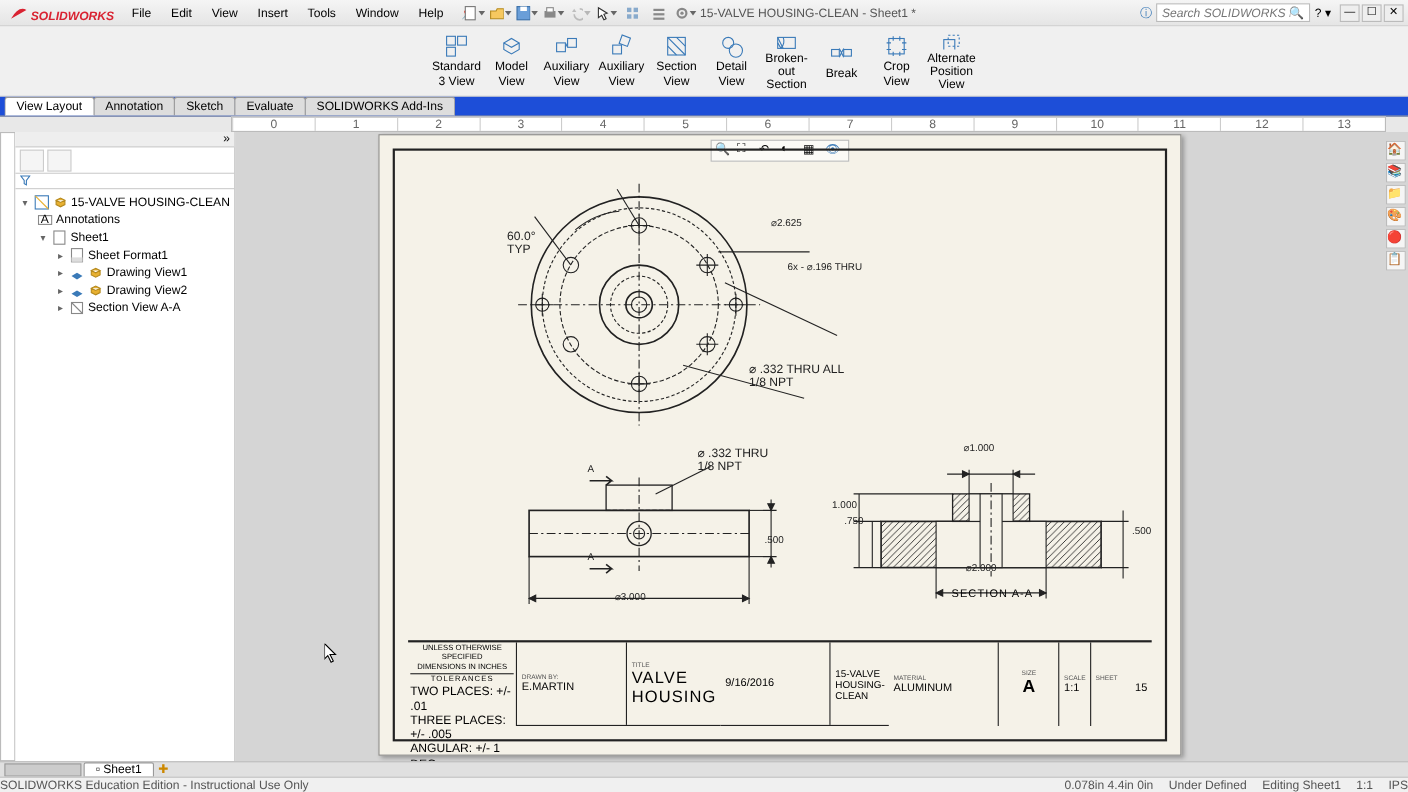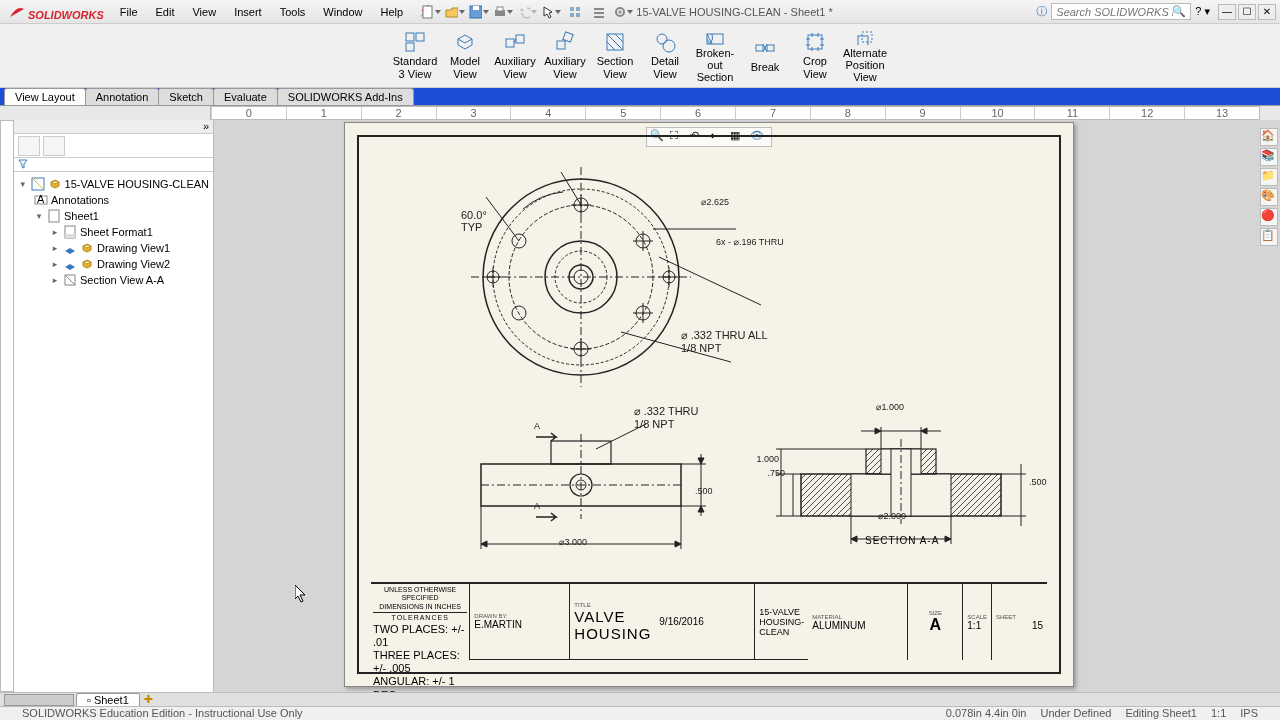--- a/index.html
+++ b/index.html
@@ -75,21 +75,21 @@
 .tb-lbl { font-size:6px; color:#555; }
 .tb-val { font-size:10px; }
 .tb-title { font-size:15px; letter-spacing:1px; }
 
 
 .doc-tabs { position:absolute; left:0; right:0; bottom:14px; height:14px; background:#e0e0e0; border-top:1px solid #bbb; display:flex; align-items:center; padding-left:4px; }
 .dtab { padding:0 10px; border:1px solid #999; background:#fff; border-radius:2px 2px 0 0; font-size:10px; display:flex; align-items:center; gap:3px;}
 .dtab-pre { width:70px; height:12px; background:#ccc; border:1px solid #999; margin-right:2px; }
 
 
-.status { position:absolute; left:0; right:0; bottom:0; height:14px; background:#f0f0f0; border-top:1px solid #bbb; display:flex; align-items:flex-start; font-size:10px; color:#555; padding:0 22px; }
+.status { position:absolute; left:0; right:0; bottom:0; height:14px; background:#f0f0f0; border-top:1px solid #bbb; display:flex; align-items:center; font-size:10px; color:#555; padding:0 0; }
 .status .right { margin-left:auto; display:flex; gap:14px; }
 
 
 .right-bar { position:absolute; right:2px; top:128px; width:18px; display:flex; flex-direction:column; gap:2px; }
 .right-bar .rb { width:18px; height:18px; border:1px solid #bbb; background:#f5f5f5; }
 
 .cursor { position:absolute; width:12px; height:18px; }
 </style>
 </head>
 <body>

